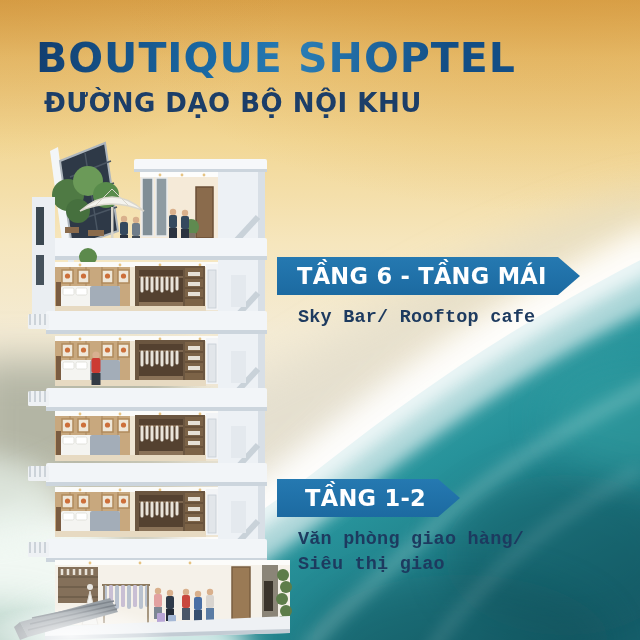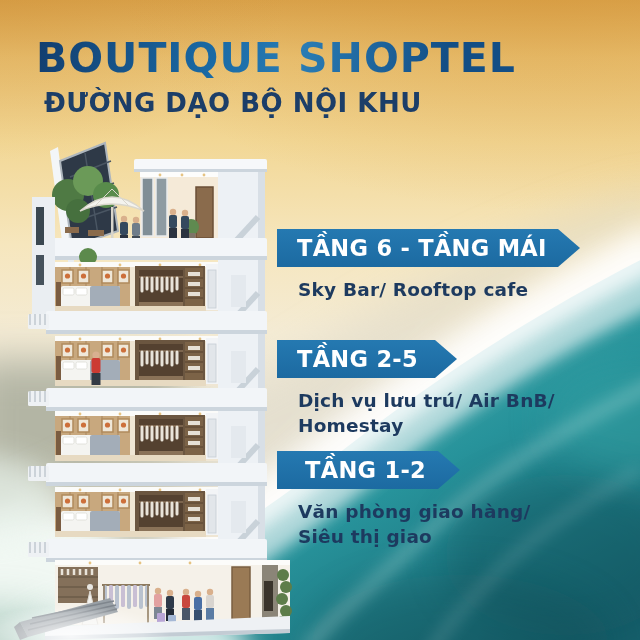--- a/index.html
+++ b/index.html
@@ -43,30 +43,31 @@
     color:#1c3e68;letter-spacing:.5px;white-space:nowrap;
   }
   
   .info{position:absolute;left:277px;z-index:5;}
   .info-1{top:229px;} .info-2{top:340px;} .info-3{top:451px;}
   .banner{
     height:38px;display:flex;align-items:center;
     padding:0 34px 0 20px;box-sizing:border-box;
     background:linear-gradient(180deg,#2579b1 0%,#1c6aa1 100%);
     clip-path:polygon(0 0,calc(100% - 22px) 0,100% 50%,calc(100% - 22px) 100%,0 100%);
+    margin-top:28px;
   }
   .w1{width:303px;} .w2{width:180px;} .w3{width:183px;justify-content:flex-end;}
   .banner-label{
     color:#ffffff;font-size:22.5px;font-weight:800;letter-spacing:.3px;white-space:nowrap;
   }
   .desc{
     margin:10px 0 0 21px;color:#1d3a5f;font-size:18.5px;font-weight:700;
     line-height:25px;letter-spacing:.2px;
   }
-  .desc div{white-space:nowrap;}
+  .desc div{white-space:nowrap;font-family:Liberation Mono, monospace;}
 </style>
 </head>
 <body>
 
 <div class="stage">
 
   <div class="sky"></div>
 
   <svg class="ocean" width="640" height="640" viewBox="0 0 640 640">
     <defs>
@@ -342,29 +343,20 @@
 
   <div class="info info-1">
     <div class="banner w1">
       <span class="banner-label">TẦNG 6 - TẦNG MÁI</span>
     </div>
     <div class="desc">
       <div>Sky Bar/ Rooftop cafe</div>
     </div>
   </div>
 
-  <div class="info info-2">
-    <div class="banner w2">
-      <span class="banner-label">TẦNG 2-5</span>
-    </div>
-    <div class="desc">
-      <div>Dịch vụ lưu trú/ Air BnB/</div>
-      <div>Homestay</div>
-    </div>
-  </div>
 
   <div class="info info-3">
     <div class="banner w3">
       <span class="banner-label">TẦNG 1-2</span>
     </div>
     <div class="desc">
       <div>Văn phòng giao hàng/</div>
       <div>Siêu thị giao</div>
     </div>
   </div>

